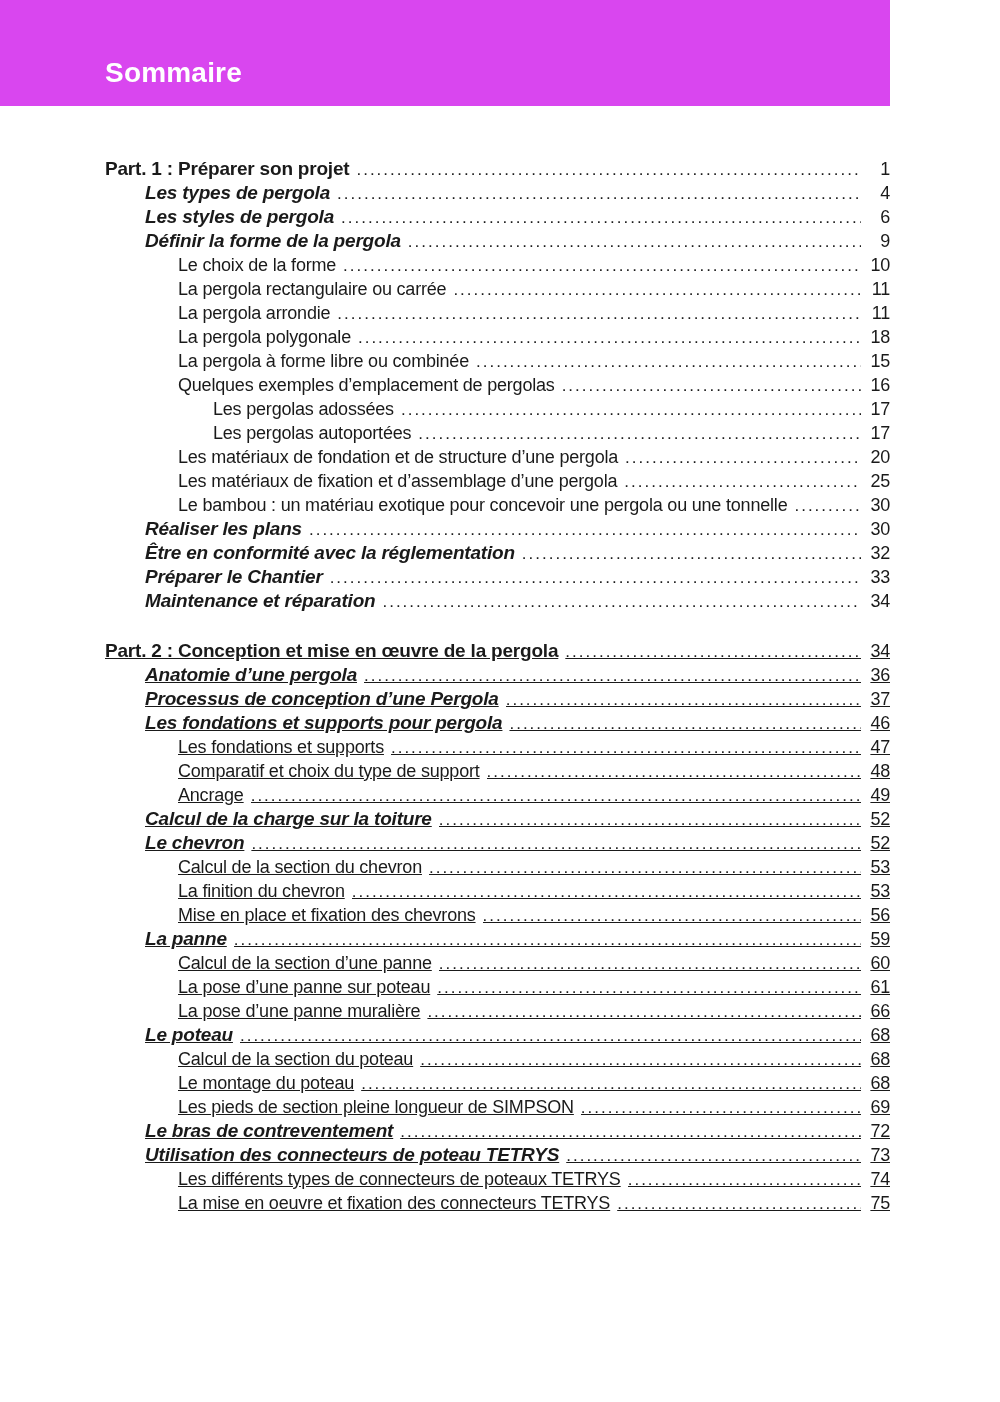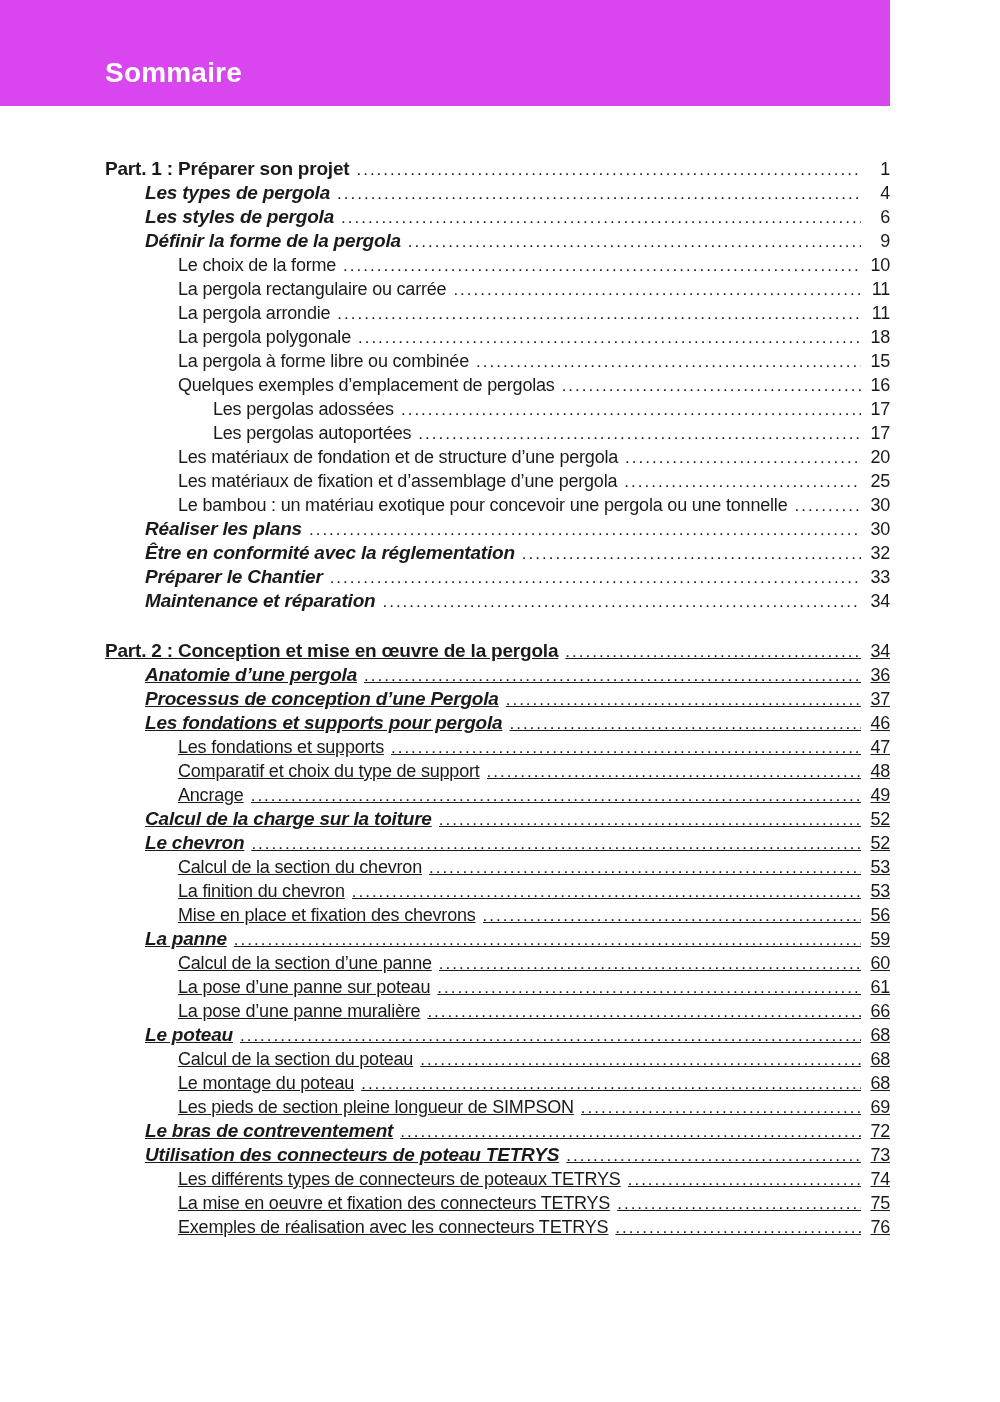--- a/index.html
+++ b/index.html
@@ -299,19 +299,14 @@
       <div class="row lvl2">
     <span class="label">Les différents types de connecteurs de poteaux TETRYS</span>
     <span class="leader"></span>
     <span class="page">74</span>
   </div>
       <div class="row lvl2">
     <span class="label">La mise en oeuvre et fixation des connecteurs TETRYS</span>
     <span class="leader"></span>
     <span class="page">75</span>
   </div>
-      <div class="row lvl2">
-    <span class="label">Exemples de réalisation avec les connecteurs TETRYS</span>
-    <span class="leader"></span>
-    <span class="page">76</span>
-  </div>
     </div>
   </div>
 
 </body></html>

